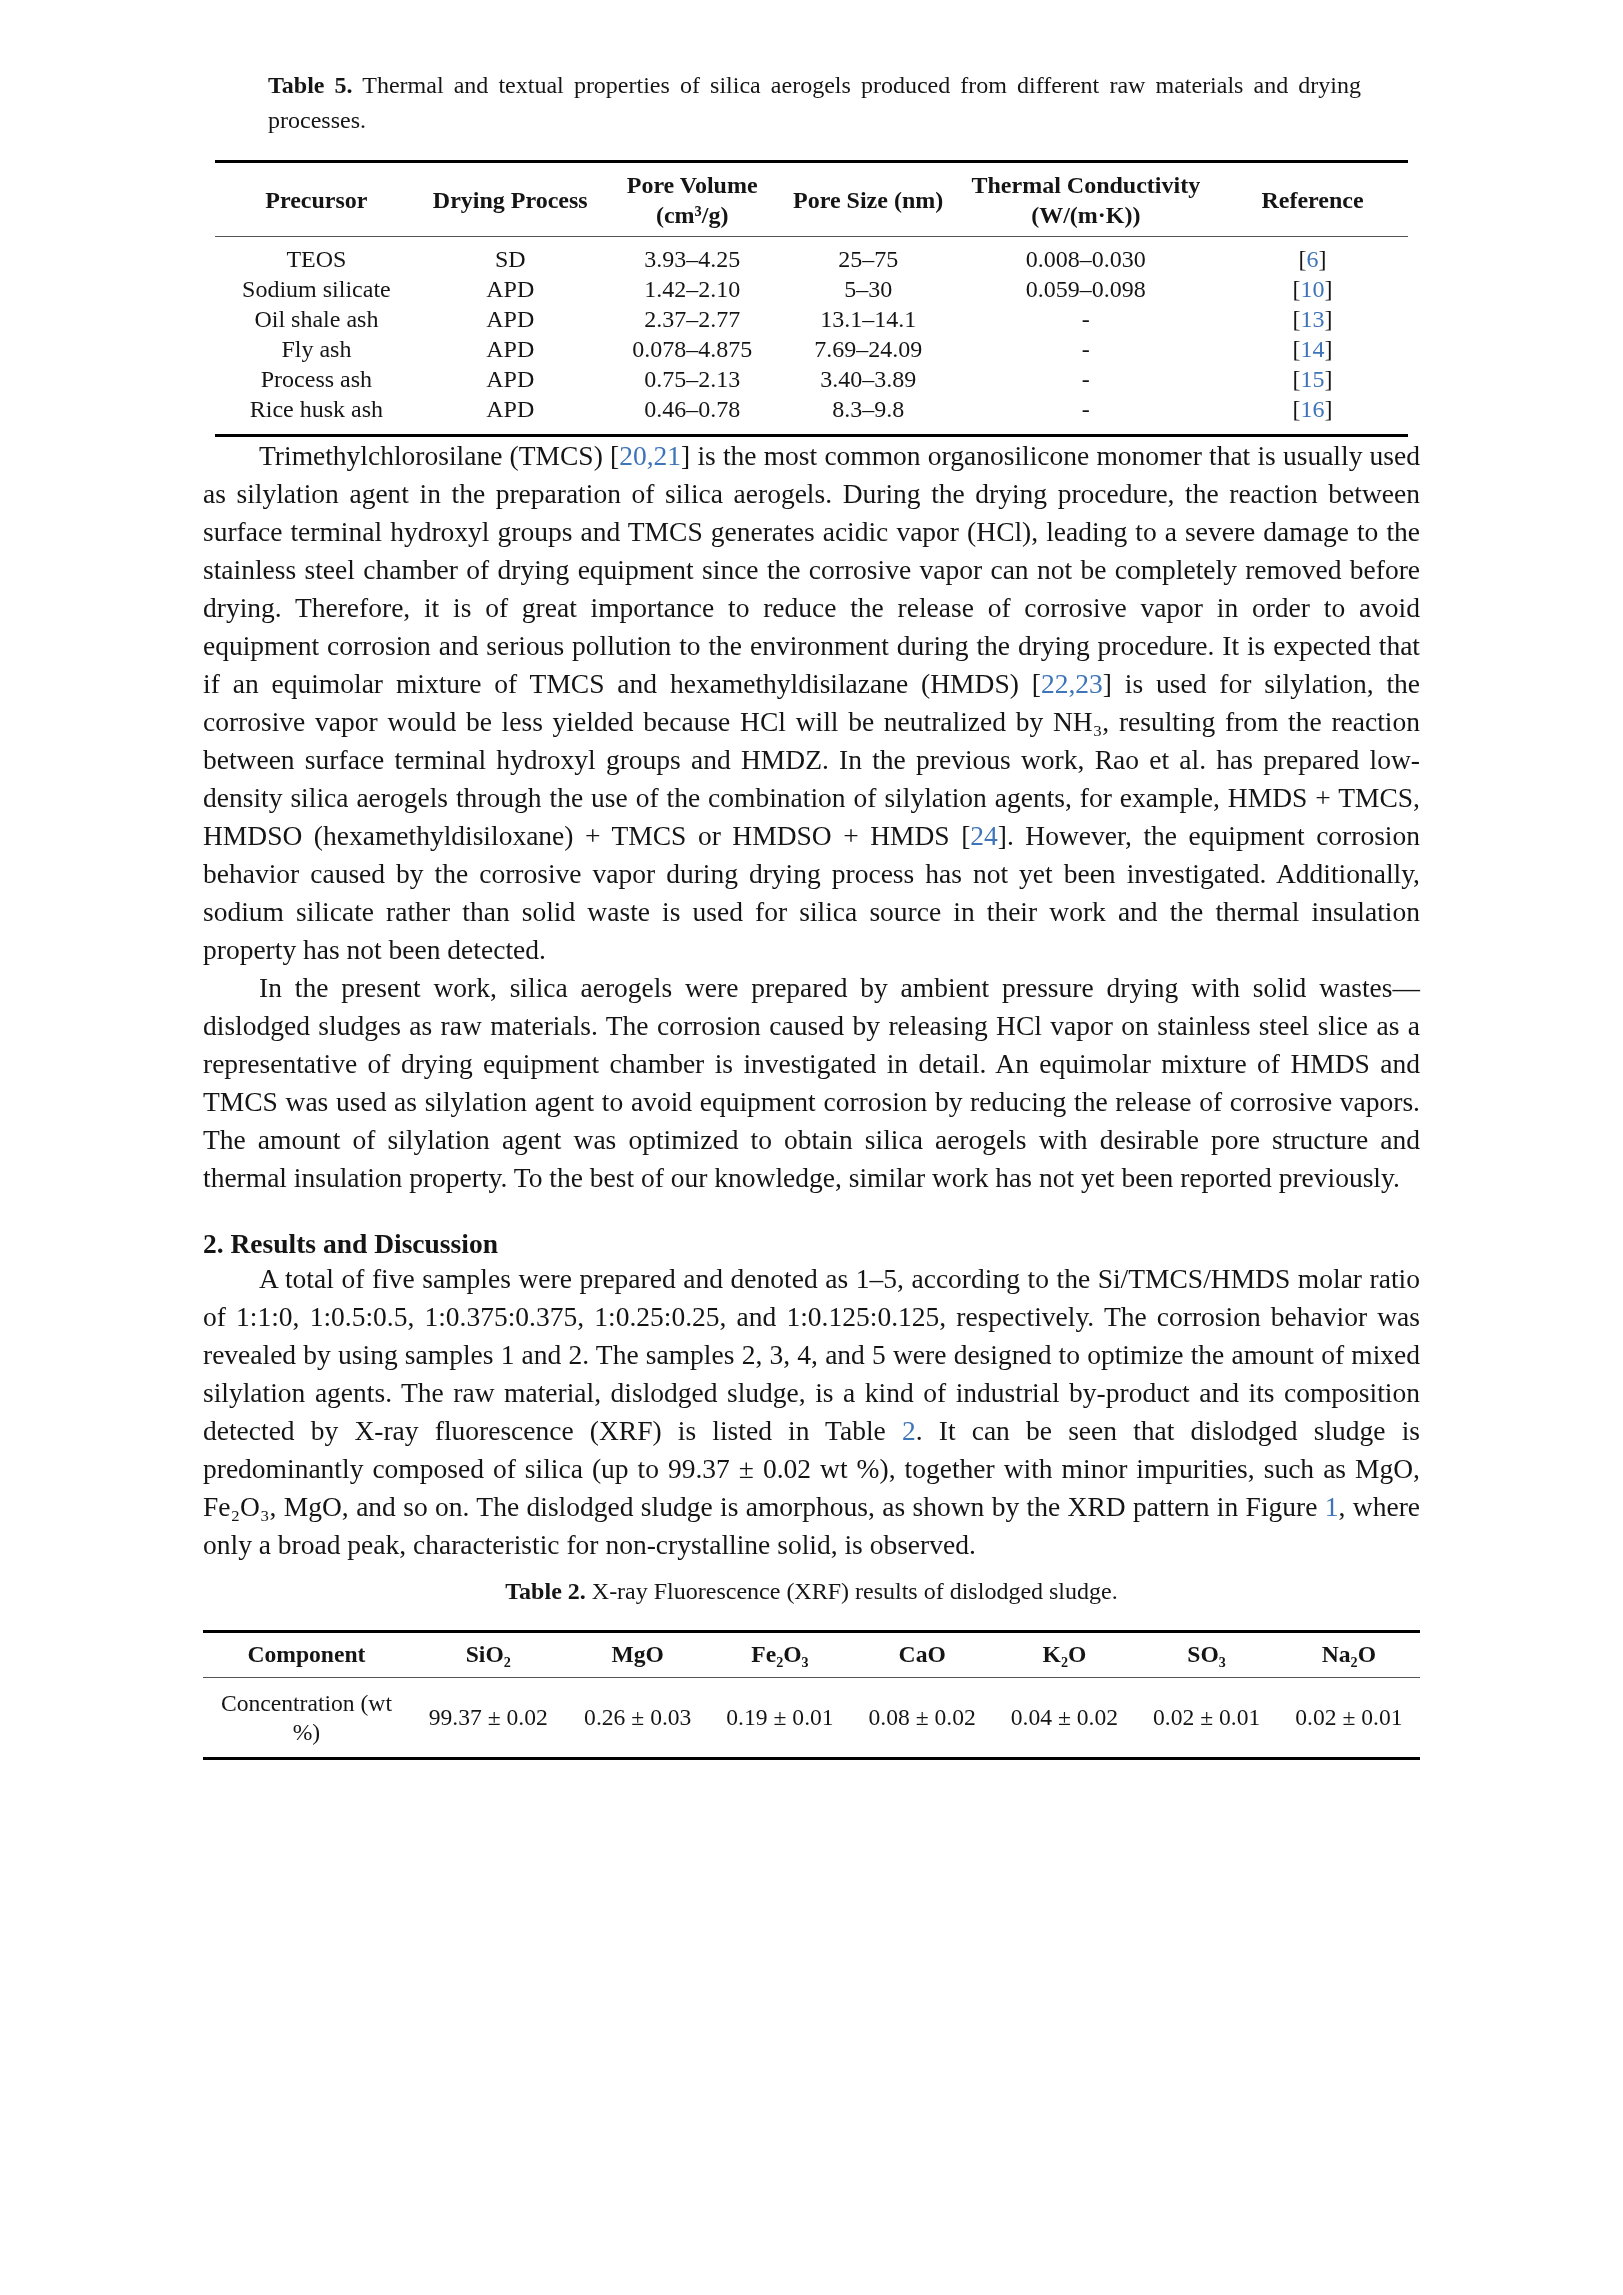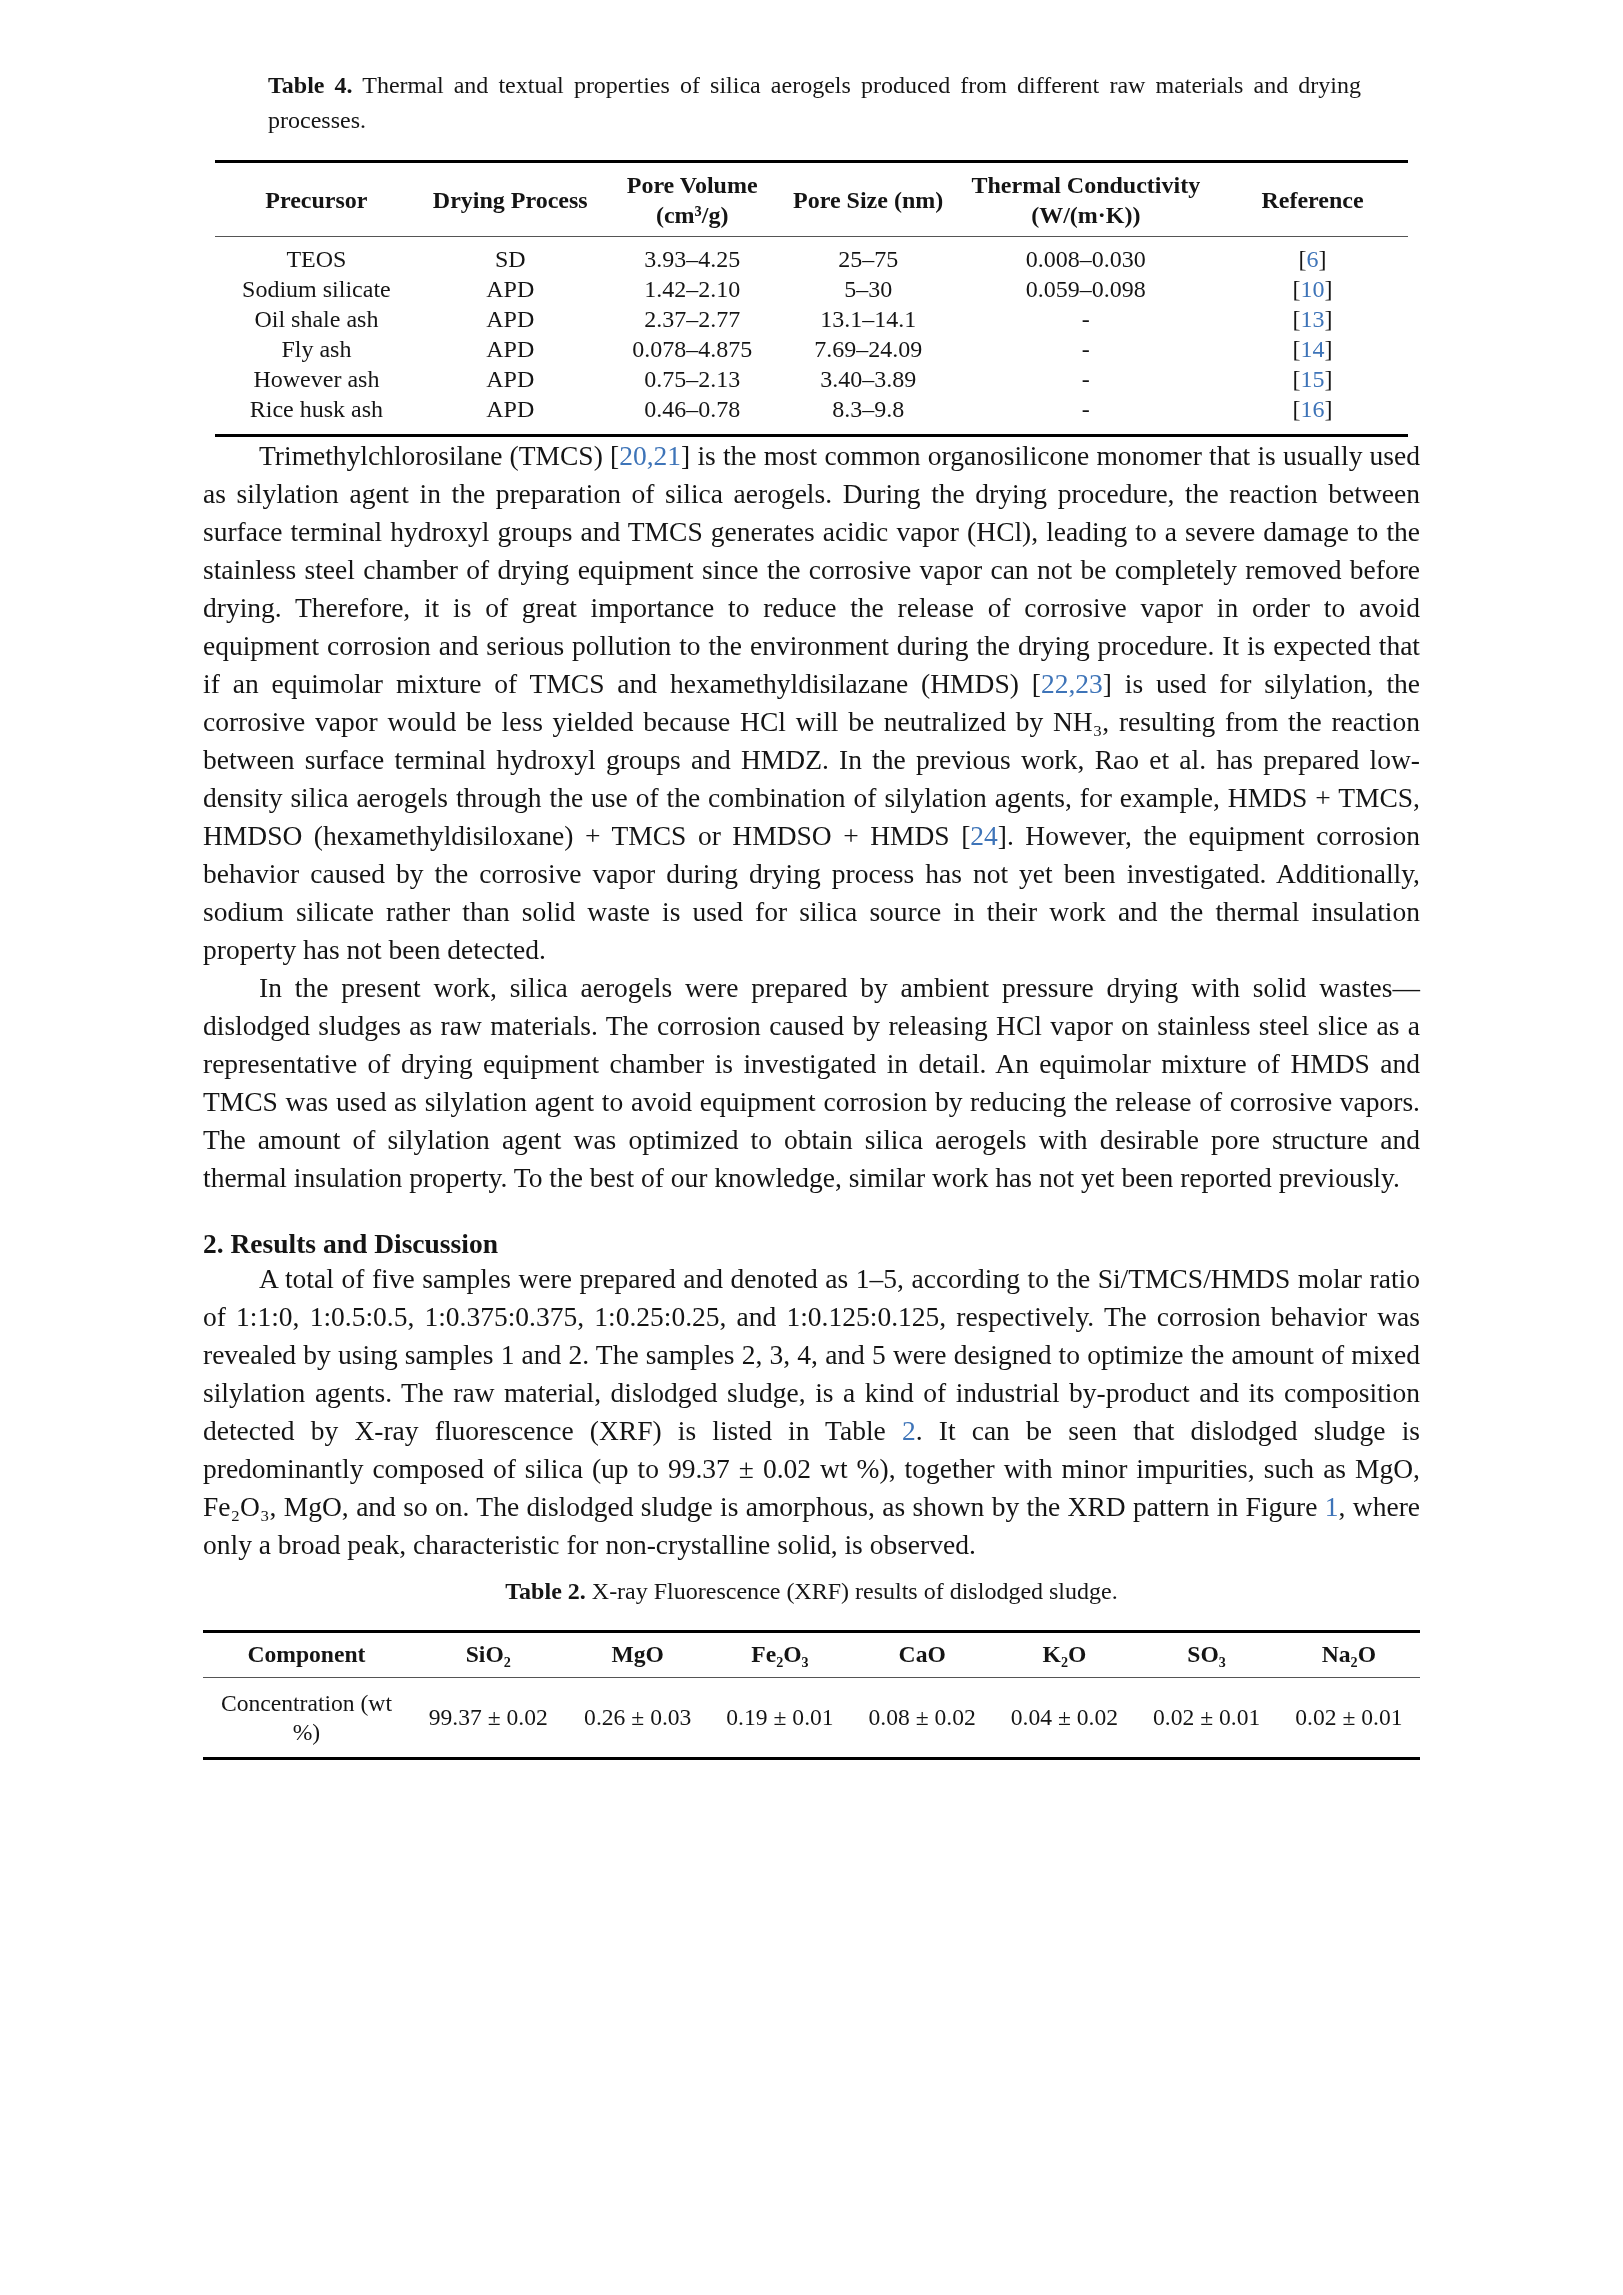--- a/index.html
+++ b/index.html
@@ -56,21 +56,21 @@
   .p3 { margin-top:27.5px; }
   .link { color:#3e74b8; }
 </style>
 </head>
 <body>
 
 <div class="content">
 
 
   <div class="caption caption-t1">
-    <span class="cap-label">Table 4.</span><span> Thermal and textual properties of silica aerogels produced from different raw materials and drying processes.</span>
+    <span class="cap-label">Table 5.</span><span> Thermal and textual properties of silica aerogels produced from different raw materials and drying processes.</span>
   </div>
 
   <table class="t1">
     <thead>
       <tr>
         <th style="width:17%">Precursor</th>
         <th style="width:15.5%">Drying Process</th>
         <th style="width:15%">Pore Volume
 (cm³/g)</th>
         <th style="width:14.5%">Pore Size (nm)</th>
@@ -106,21 +106,21 @@
         </tr>
         <tr>
           <td>Fly ash</td>
           <td>APD</td>
           <td>0.078–4.875</td>
           <td>7.69–24.09</td>
           <td>-</td>
           <td>[<span class="link">14</span>]</td>
         </tr>
         <tr>
-          <td>However ash</td>
+          <td>Process ash</td>
           <td>APD</td>
           <td>0.75–2.13</td>
           <td>3.40–3.89</td>
           <td>-</td>
           <td>[<span class="link">15</span>]</td>
         </tr>
         <tr>
           <td>Rice husk ash</td>
           <td>APD</td>
           <td>0.46–0.78</td>

